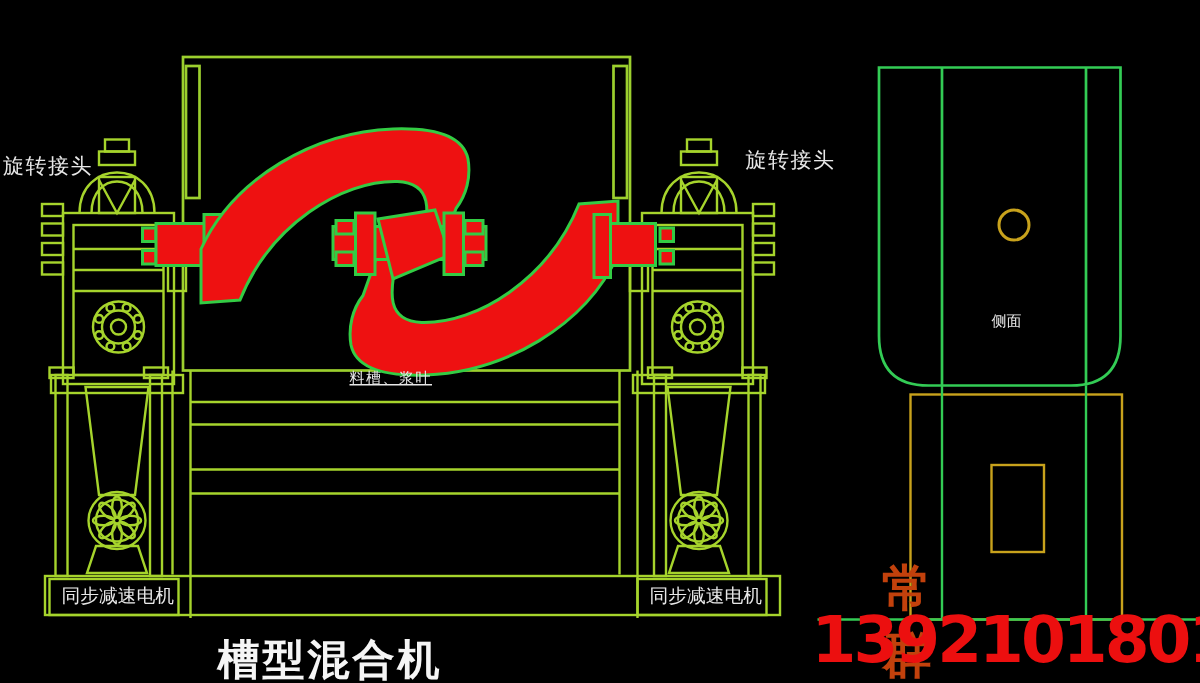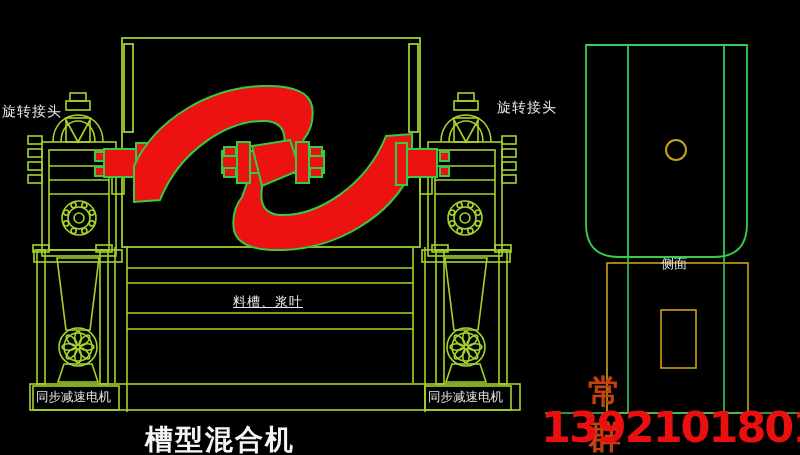--- a/index.html
+++ b/index.html
@@ -3,23 +3,23 @@
 <meta charset="utf-8">
 <style>
   html,body{margin:0;padding:0;}
   body{
     width:800px;height:455px;background:#000;overflow:hidden;position:relative;
     font-family:"DejaVu Sans","Liberation Sans",sans-serif;
   }
   .stage{position:absolute;left:0;top:0;width:632px;height:455px;}
   svg{position:absolute;left:0;top:0;}
   .lbl{position:absolute;color:#e8e8e8;white-space:nowrap;line-height:1;}
-  .lbl-small{font-size:13px;margin-top:47px;}
+  .lbl-small{font-size:10px;}
   .lbl-rotary{font-size:14px;letter-spacing:1px;}
-  .lbl-motor{font-size:12.5px;width:80px;text-align:left;}
+  .lbl-motor{font-size:12.5px;width:80px;text-align:right;}
   .title{
     position:absolute;left:145px;top:421px;font-size:28px;font-weight:bold;
     color:#f5f5f5;letter-spacing:2px;
   }
   .brand{
     position:absolute;left:588px;top:370px;font-size:33px;font-weight:bold;
     color:#c2410c;letter-spacing:1px;
   }
   .phone{
     position:absolute;left:541px;top:402px;font-size:43px;font-weight:bold;

